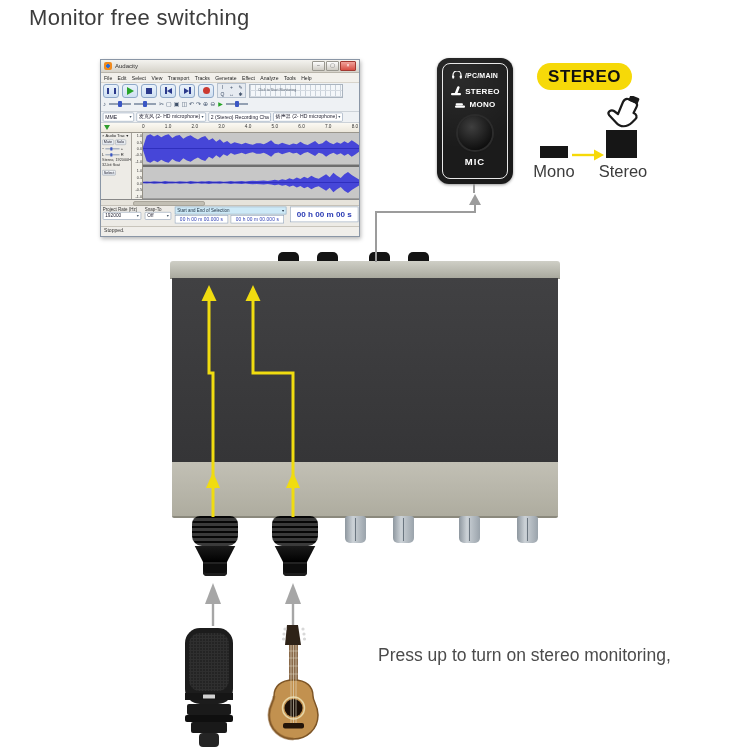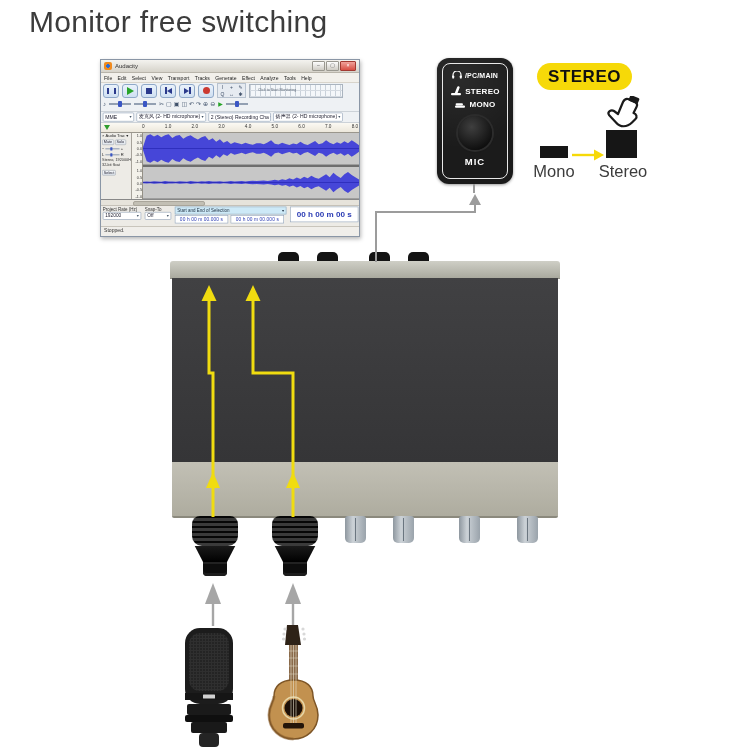--- a/index.html
+++ b/index.html
@@ -2,21 +2,21 @@
 <html style="--accent_yellow: #f6d908; --arrow_yellow: #f0dc10; --wire_gray: #9c9c9c; --device_body: #3b3b3d; --device_top: #bcbcb2; --device_bottom: #b6b4a7; --text_dark: #3c3c3c; --caption_gray: #4b4b4b; --wave_blue: #4646d8;"><head>
 <meta charset="utf-8">
 <style>
   html,body{margin:0;padding:0;background:#fff;}
   .canvas{position:relative;width:750px;height:750px;background:#fff;overflow:hidden;
           font-family:"Liberation Sans",sans-serif;}
   .abs{position:absolute;}
   .sc{transform-origin:0 0;}
 
   
-  .page-title{left:29px;top:5px;font-size:30px;color:var(--text_dark);letter-spacing:.3px;}
+  .page-title{left:29px;top:5px;font-size:22px;color:var(--text_dark);letter-spacing:.3px;}
 
   
   .aud{left:100px;top:59px;width:258px;background:#ef4444;border:1px solid #8a96a6;
        box-shadow:1px 2px 4px rgba(0,0,0,.28);font-family:"Liberation Sans",sans-serif;}
   .aud-title{height:12px;display:flex;align-items:center;padding:0 3px;
              background:linear-gradient(#f4f3ef,#d6d3ca);border-bottom:1px solid #b8b4aa;}
   .aud-ico{width:8px;height:8px;border-radius:2px;margin-right:3px;
            background:radial-gradient(circle at 50% 50%,#2b6bd4 0 2px,#f08a1d 2px 4px);}
   .aud-title-text{font-size:6px;color:#333;flex:1;white-space:nowrap;overflow:hidden;}
   .winbtn{width:11px;height:8px;margin-left:1px;border:1px solid #9a9890;border-radius:1px;
@@ -501,15 +501,16 @@
       <path d="M33.5 56 C20 56 14 63 14 72 C14 78 9 81 9 91 C9 106 21 115 33.5 115 C46 115 58 106 58 91 C58 81 53 78 53 72 C53 63 47 56 33.5 56 Z" fill="#c2914f" stroke="#7d5526" stroke-width="1.5"></path>
       <path d="M14 72 C14 78 9 81 9 91 C9 106 21 115 33.5 115" fill="none" stroke="#8a5e2c" stroke-width="3" opacity="0.5"></path>
       <circle cx="33.5" cy="84" r="11" fill="none" stroke="#e7d6a6" stroke-width="1.5"></circle>
       <circle cx="33.5" cy="84" r="9" fill="#1c1008"></circle>
       <rect x="23" y="99" width="21" height="5.5" rx="2" fill="#241509"></rect>
       <path d="M31 21 V99 M33.5 21 V99 M36 21 V99" stroke="#e8e2cf" stroke-width="0.6"></path>
     </svg>
   </div>
 
   <div class="abs caption">
+    <div>Press up to turn on stereo monitoring,</div>
   </div>
 
 </div>
 
 </body></html>

